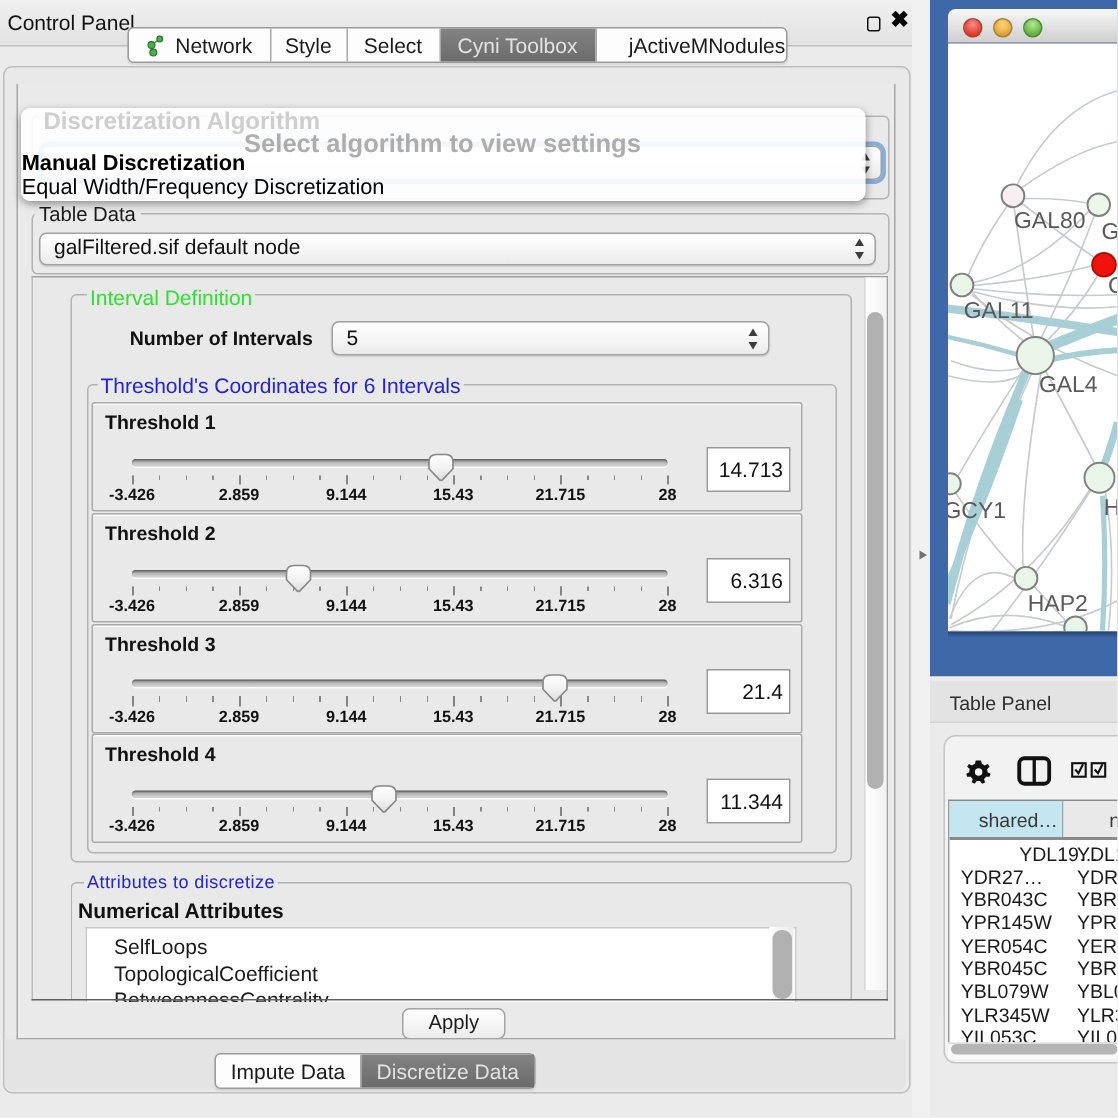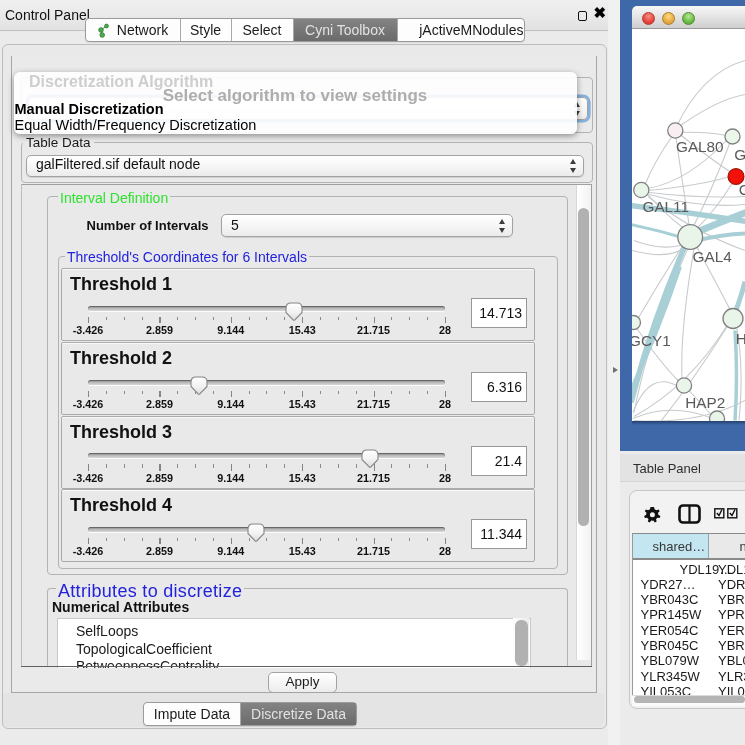--- a/index.html
+++ b/index.html
@@ -6,21 +6,21 @@
 #root{position:relative;width:745px;height:745px;background:#ebebeb;font-family:"Liberation Sans",sans-serif;overflow:hidden;}
 .abs{position:absolute;}
 .lbl{position:absolute;white-space:nowrap;}
 .combo{position:absolute;border:1px solid #a2a2a2;border-radius:5px;background:linear-gradient(#ffffff,#f4f4f4 60%,#ebebeb);box-shadow:0 1px 1px rgba(0,0,0,0.12);}
 .combo .ctext{position:absolute;left:9px;top:0;font-size:14px;color:#111;line-height:20px;}
 .steppers{position:absolute;right:5px;top:50%;transform:translateY(-50%);width:9px;height:14px;}
 .steppers:before{content:"";position:absolute;left:1px;top:0;border-left:3.5px solid transparent;border-right:3.5px solid transparent;border-bottom:5px solid #3c3c3c;}
 .steppers:after{content:"";position:absolute;left:1px;bottom:0;border-left:3.5px solid transparent;border-right:3.5px solid transparent;border-top:5px solid #3c3c3c;}
 .group{position:absolute;border:1px solid #b3b3b3;border-radius:4px;}
 .tpanel{position:absolute;left:61px;width:472px;height:71px;border:1px solid #ababab;border-radius:2px;box-shadow:inset 0 1px 0 rgba(255,255,255,0.7);}
-.tname{position:absolute;left:8px;top:5px;font-size:18px;font-weight:bold;color:#111;}
+.tname{position:absolute;left:8px;top:5px;font-size:13px;font-weight:bold;color:#111;}
 .track{position:absolute;left:26px;top:36.5px;width:357px;height:5px;border-radius:3px;background:linear-gradient(#8f8f8f,#bdbdbd 55%,#d8d8d8);box-shadow:inset 0 1px 1px rgba(0,0,0,0.35), 0 1px 0 rgba(255,255,255,0.8);}
 .ticks{position:absolute;left:26px;top:47.5px;width:357px;height:3.5px;background:repeating-linear-gradient(90deg,#8a8a8a 0,#8a8a8a 1px,transparent 1px,transparent 17.85px);}
 .ticksM{position:absolute;left:26px;top:47.5px;width:358px;height:6.5px;background:repeating-linear-gradient(90deg,#858585 0,#858585 1.2px,transparent 1.2px,transparent 71.4px);}
 .slabel{position:absolute;top:55px;font-size:10.8px;font-weight:bold;color:#111;transform:translateX(-50%);}
 .knob{position:absolute;top:32.5px;width:18px;height:19px;transform:translateX(-50%);}
 .vfield{position:absolute;left:409px;top:29px;width:55.5px;height:30px;box-sizing:border-box;border:1px solid #989898;background:#fff;font-size:14px;color:#111;text-align:right;line-height:28px;padding-right:3.5px;}
 .seg{position:absolute;height:22px;border:1px solid #9b9b9b;border-radius:4px;background:#fdfdfd;box-shadow:0 1px 1px rgba(0,0,0,0.08);display:flex;}
 .seg .s{font-size:14px;color:#1a1a1a;line-height:22px;text-align:center;border-right:1px solid #a8a8a8;}
 .seg .s:last-child{border-right:none;}
 .seg .sel{background:linear-gradient(#838383,#6b6b6b);color:#e2e2e2;}
@@ -174,21 +174,21 @@
             <stop offset="0" stop-color="#ffffff"></stop>
             <stop offset="0.55" stop-color="#f2f2f2"></stop>
             <stop offset="1" stop-color="#dcdcdc"></stop>
           </linearGradient>
         </defs>
 </svg>
   <div class="vfield">11.344</div>
 </div>
 
 <div class="group" style="left:47px;top:588px;width:519px;height:78px;border-bottom:none;border-radius:4px 4px 0 0;"></div>
-<div class="lbl" style="left:56px;top:581px;font-size:18px;letter-spacing:0.3px;color:#2222dd;background:#e9e9e9;padding:0 2px;">Attributes to discretize</div>
+<div class="lbl" style="left:56px;top:581px;font-size:12px;letter-spacing:0.3px;color:#2222dd;background:#e9e9e9;padding:0 2px;">Attributes to discretize</div>
 <div class="lbl" style="left:52px;top:599px;font-size:14px;font-weight:bold;color:#111;">Numerical Attributes</div>
 
 <div class="abs" style="left:57px;top:618px;width:472px;height:49px;background:#ffffff;border:1px solid #c9c9c9;border-bottom:none;overflow:hidden;">
   <div class="lbl row" style="left:18px;top:4px;font-size:14px;">SelfLoops</div>
   <div class="lbl row" style="left:18px;top:21.5px;font-size:14px;">TopologicalCoefficient</div>
   <div class="lbl row" style="left:18px;top:39px;font-size:14px;">BetweennessCentrality</div>
 </div>
 <div class="abs" style="left:513px;top:618px;width:16px;height:49px;background:linear-gradient(90deg,#fdfdfd,#ececec);"></div>
 <div class="abs" style="left:514.5px;top:620px;width:13px;height:46px;border-radius:6px;background:#b1b1b1;"></div>
 

